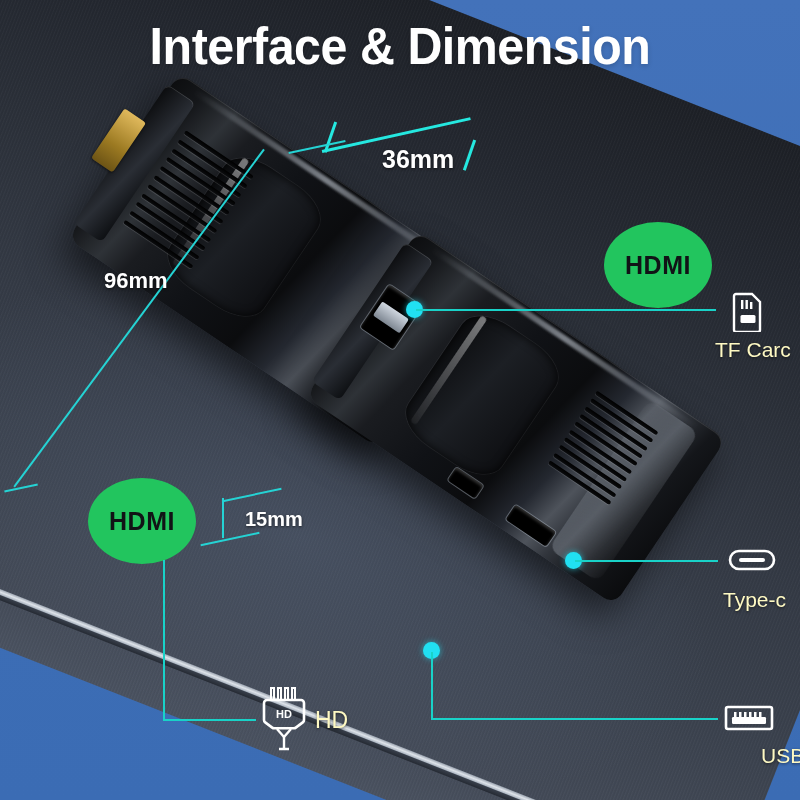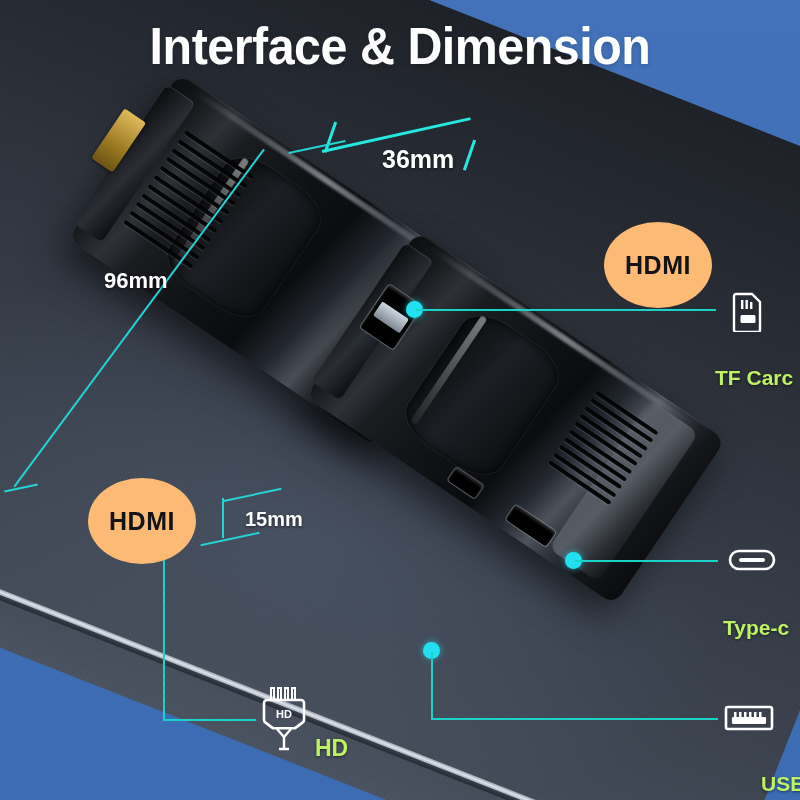--- a/index.html
+++ b/index.html
@@ -186,29 +186,28 @@
   
   .lead{position:absolute;background:#19d2c8;height:2px;}
   .lead-v{position:absolute;background:#19d2c8;width:2px;}
   .dot{
     position:absolute;width:17px;height:17px;border-radius:50%;
     background:#21e0f2;
     box-shadow:0 0 6px rgba(33,224,242,.65);
   }
   .callout-label{
     position:absolute;
-    color:#bef264;font-weight:bold;
+    color:#fef9c3;font-weight:normal;
     white-space:nowrap;
     text-shadow:0 1px 3px rgba(0,0,0,.55);
-    margin-top:28px;
   }
   .badge{
     position:absolute;
     border-radius:50%;
-    background:#fdba74;
+    background:#22c55e;
     display:flex;align-items:center;justify-content:center;
     color:#111316;
     font-weight:bold;
     letter-spacing:.5px;
   }
   .icon svg{display:block;}
 </style>
 </head>
 <body>
 

